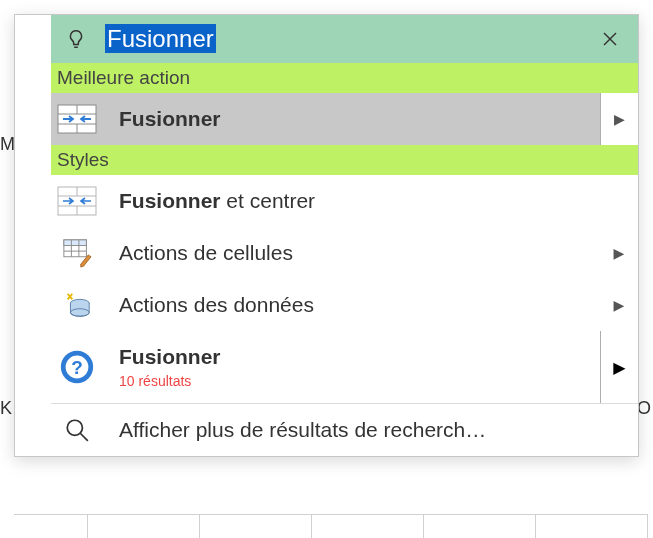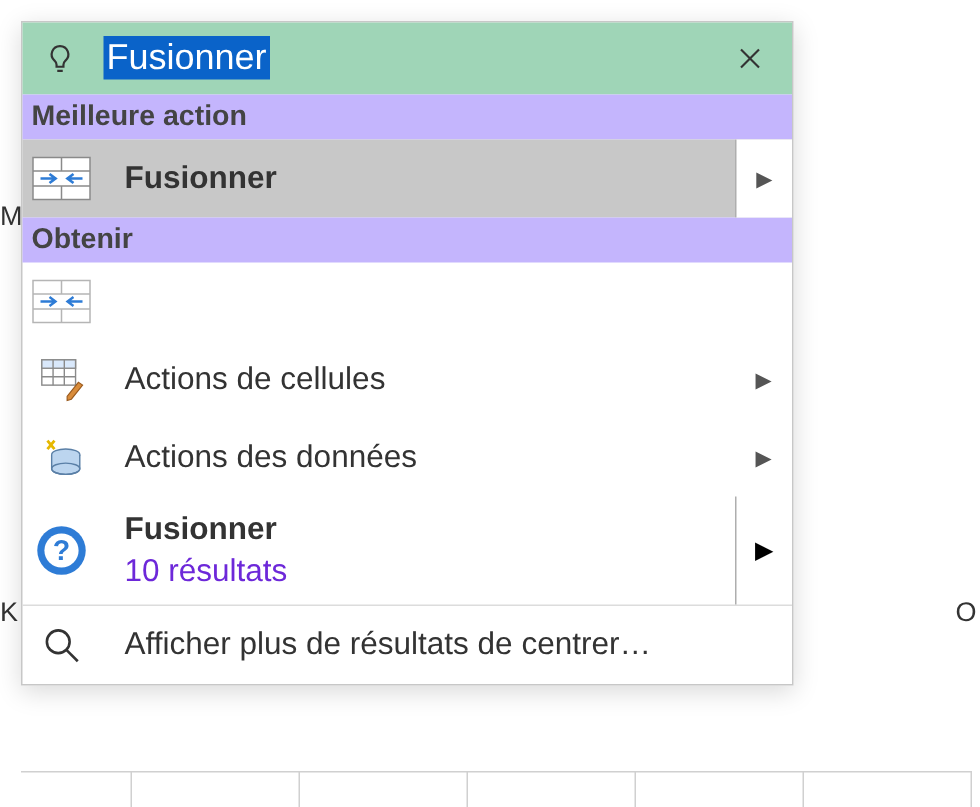--- a/index.html
+++ b/index.html
@@ -8,24 +8,25 @@
     background: #fff;
     width: 653px;
     height: 538px;
     position: relative;
     overflow: hidden;
   }
   .panel {
     position: absolute;
     left: 14px;
     top: 14px;
-    width: 515px;
+    width: 625px;
     border: 1px solid #c7c7c7;
     background: #fff;
     box-shadow: 0 4px 16px rgba(0,0,0,0.15);
+    padding-left: 36px;
   }
   .search-bar {
     display: flex;
     align-items: center;
     background: #9fd5b7;
     height: 48px;
     padding: 0 10px 0 14px;
   }
   .bulb-icon {
     width: 22px; height: 22px;
@@ -39,23 +40,23 @@
     padding: 1px 2px;
   }
   .close-btn {
     width: 36px; height: 36px;
     display: flex; align-items: center; justify-content: center;
     cursor: pointer;
     font-size: 24px;
     color: #333;
   }
   .section-header {
-    background: #c4b5fd;
+    background: #bef264;
     font-size: 19px;
-    font-weight: 700;
+    font-weight: 400;
     color: #444;
     padding: 4px 10px 4px 6px;
   }
   .item {
     display: flex;
     align-items: center;
     height: 52px;
     padding: 0 0 0 6px;
     cursor: default;
   }
@@ -90,21 +91,21 @@
     padding-left: 6px;
   }
   .help-icon-wrap {
     width: 40px; height: 40px;
     flex: 0 0 40px;
     margin-right: 22px;
     display: flex; align-items: center; justify-content: center;
   }
   .help-texts { flex: 1 1 auto; display:flex; flex-direction:column; gap:4px; }
   .help-title { font-size: 21px; color:#333; }
-  .help-sub { font-size: 21px; color:#6d28d9; }
+  .help-sub { font-size: 14px; color:#ef4444; }
   .help-arrow {
     width: 38px;
     border-left: 1px solid #aeaeae;
     height: 100%;
     display:flex; align-items:center; justify-content:center;
   }
   .divider { height:1px; background:#dcdcdc; }
   .more-row {
     display:flex; align-items:center; height:52px; padding-left:6px;
   }
@@ -168,34 +169,35 @@
         <path d="M6 15 h10 M12 12 l4 3 -4 3" stroke="#2e7cd6" stroke-width="1.8" fill="none"></path>
         <path d="M34 15 h-10 M28 12 l-4 3 4 3" stroke="#2e7cd6" stroke-width="1.8" fill="none"></path>
       </svg>
     </span>
     <span class="item-label"><span class="bold">Fusionner</span></span>
     <span class="item-arrow">
       <span class="chevron">▶</span>
     </span>
   </div>
 
-  <div class="section-header">Obtenir</div>
+  <div class="section-header">Styles</div>
 
   <div class="item">
     <span class="item-icon">
       <svg viewBox="0 0 40 30" width="40" height="30">
         <rect x="1" y="1" width="38" height="28" fill="#fff" stroke="#b5b5b5"></rect>
         <line x1="1" y1="10" x2="39" y2="10" stroke="#b5b5b5"></line>
         <line x1="1" y1="20" x2="39" y2="20" stroke="#b5b5b5"></line>
         <line x1="20" y1="1" x2="20" y2="10" stroke="#b5b5b5"></line>
         <line x1="20" y1="20" x2="20" y2="29" stroke="#b5b5b5"></line>
         <path d="M6 15 h10 M12 12 l4 3 -4 3" stroke="#2e7cd6" stroke-width="1.6" fill="none"></path>
         <path d="M34 15 h-10 M28 12 l-4 3 4 3" stroke="#2e7cd6" stroke-width="1.6" fill="none"></path>
       </svg>
     </span>
+    <span class="item-label"><span class="bold">Fusionner</span><span> et centrer</span></span>
   </div>
 
   <div class="item">
     <span class="item-icon">
       <svg viewBox="0 0 32 32" width="30" height="30">
         <rect x="2" y="2" width="24" height="18" fill="#fff" stroke="#8a8a8a"></rect>
         <rect x="2" y="2" width="24" height="6" fill="#d9e8fb" stroke="#8a8a8a"></rect>
         <line x1="10" y1="2" x2="10" y2="20" stroke="#8a8a8a"></line>
         <line x1="18" y1="2" x2="18" y2="20" stroke="#8a8a8a"></line>
         <line x1="2" y1="14" x2="26" y2="14" stroke="#8a8a8a"></line>
@@ -243,21 +245,21 @@
 
   <div class="divider"></div>
 
   <div class="more-row">
     <span class="more-icon">
       <svg viewBox="0 0 24 24" width="26" height="26" fill="none" stroke="#333" stroke-width="1.6">
         <circle cx="10" cy="10" r="7"></circle>
         <line x1="15" y1="15" x2="22" y2="22"></line>
       </svg>
     </span>
-    <span class="more-label">Afficher plus de résultats de centrer…</span>
+    <span class="more-label">Afficher plus de résultats de recherch…</span>
   </div>
 
 </div>
 
 <div class="grid-bottom">
   <div class="grid-cell" style="width:74px;"></div>
   <div class="grid-cell" style="width:112px;"></div>
   <div class="grid-cell" style="width:112px;"></div>
   <div class="grid-cell" style="width:112px;"></div>
   <div class="grid-cell" style="width:112px;"></div>

